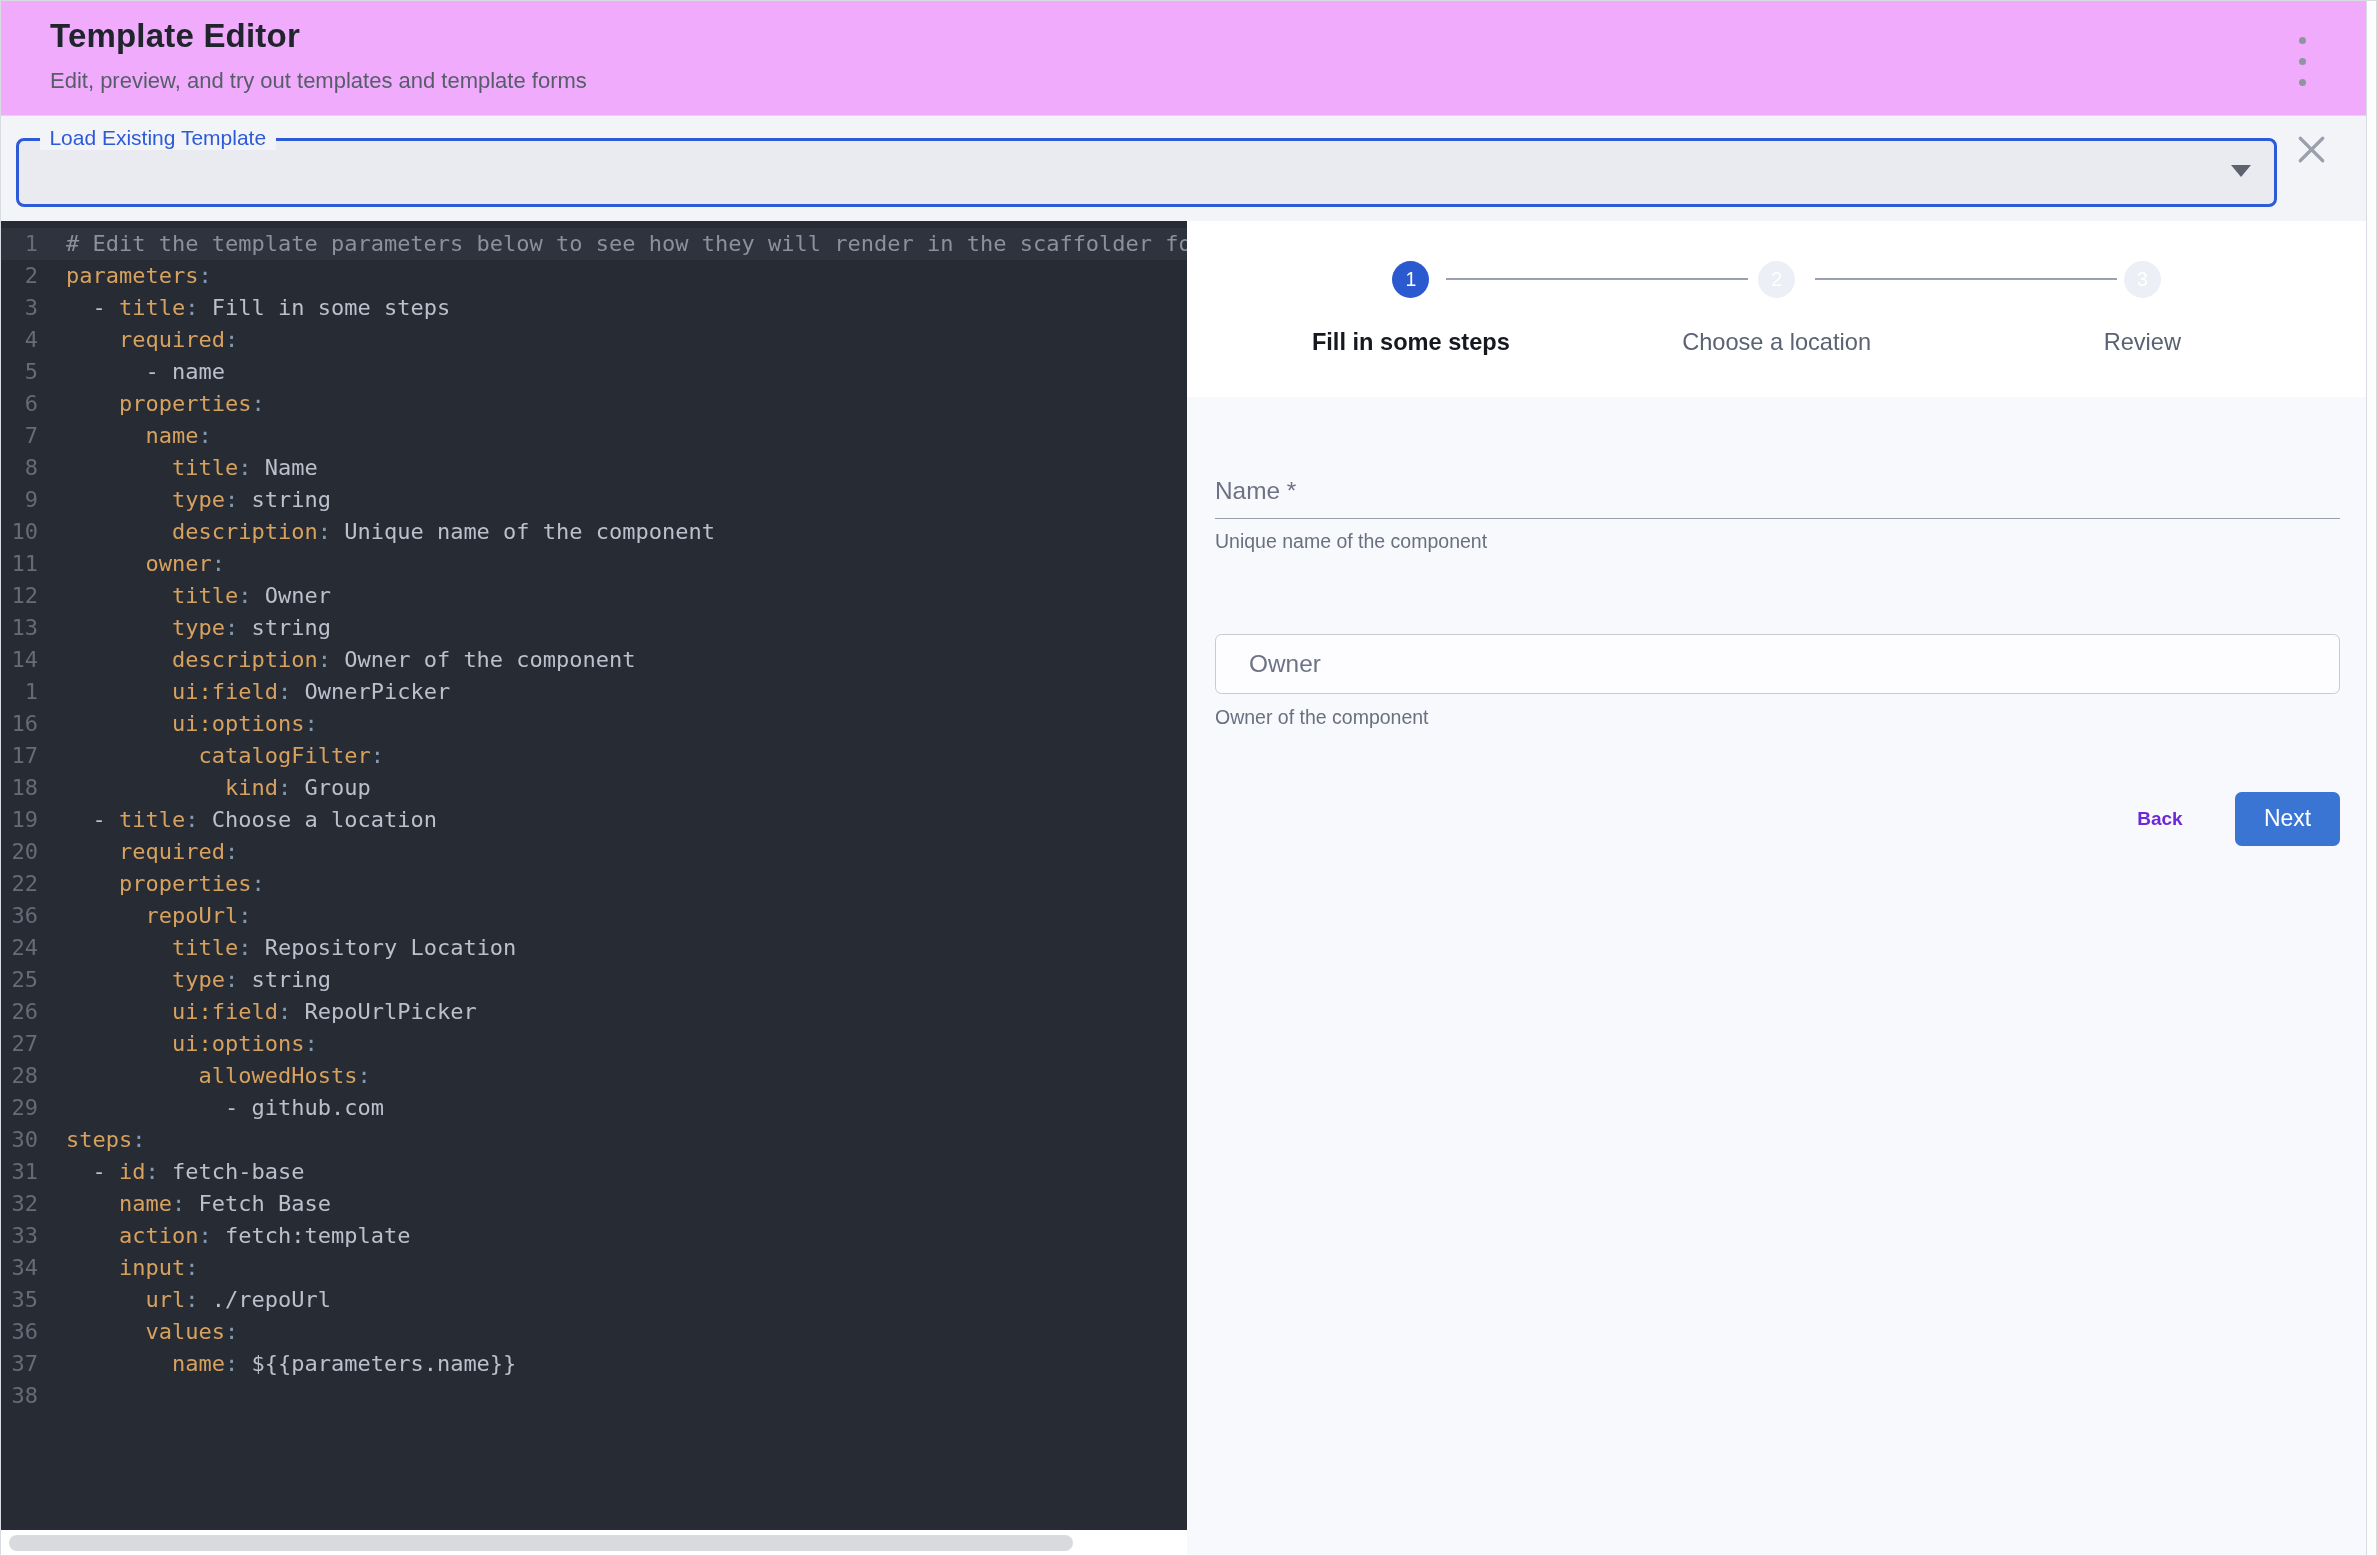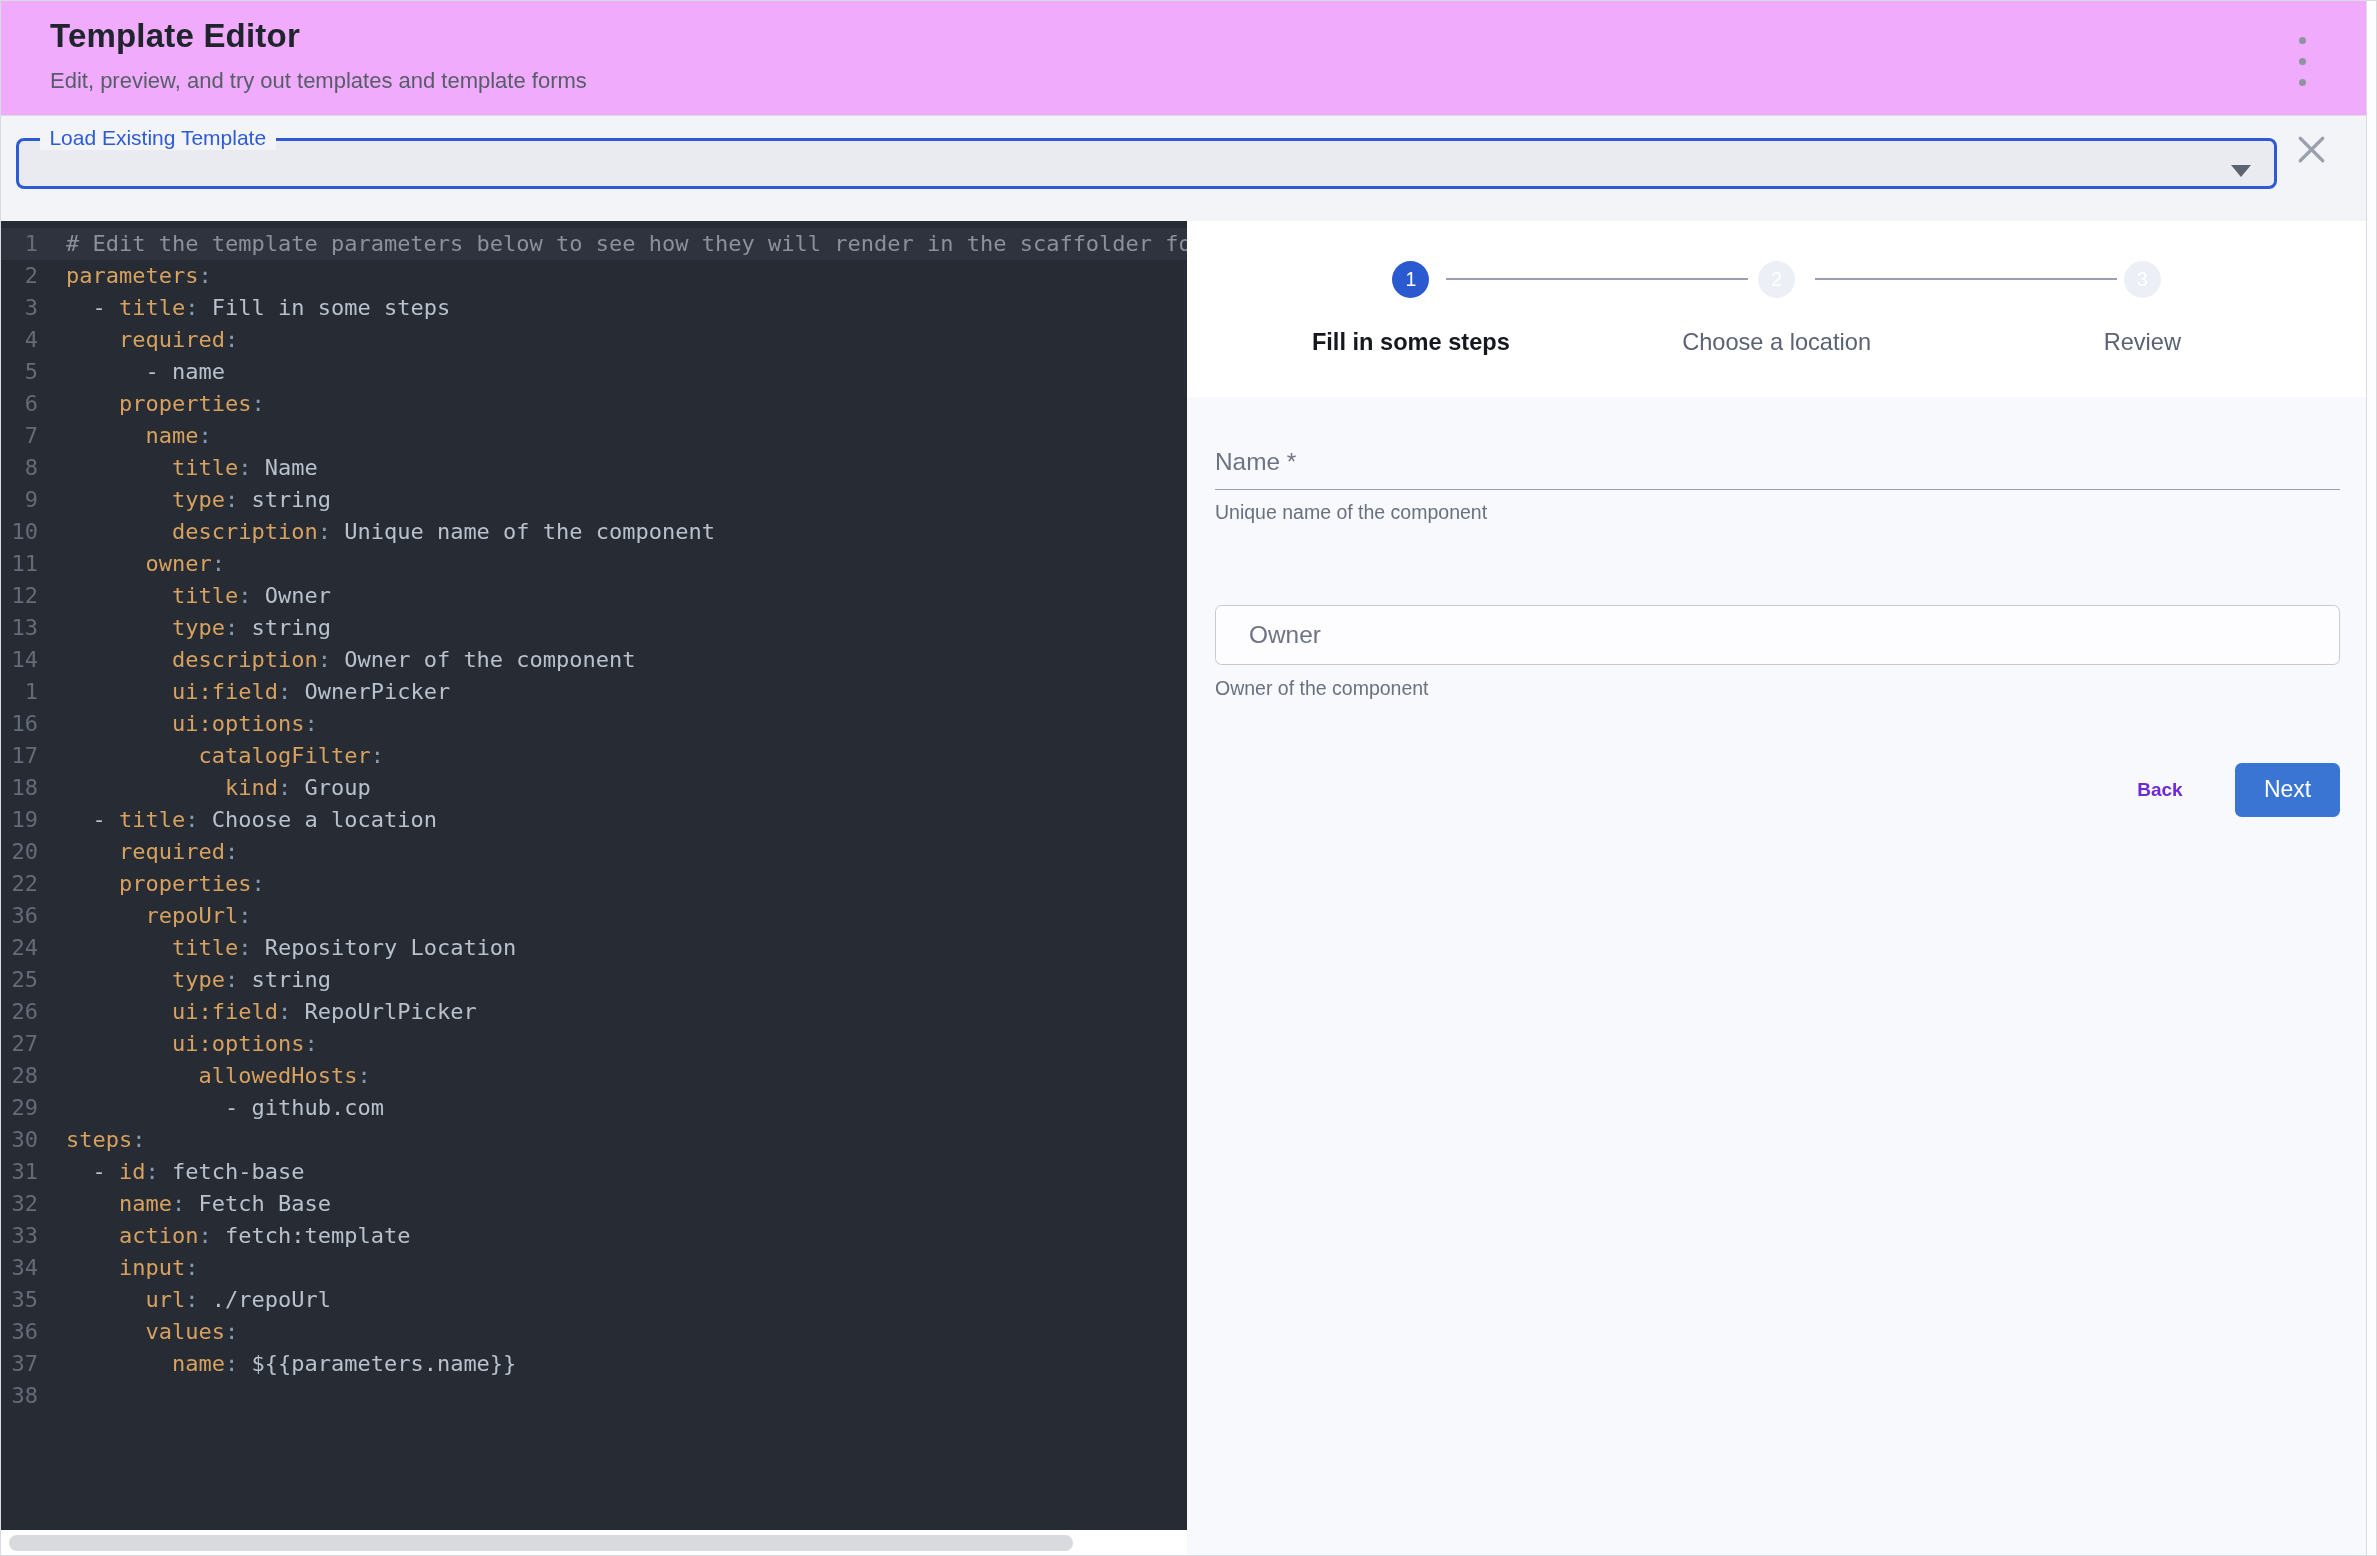--- a/index.html
+++ b/index.html
@@ -10,21 +10,21 @@
 
   
   .header { height:114px; position:relative; background:#f0abfc; padding:16.3px 0 0 49px; flex:0 0 auto; }
   .header h1 { font-size:33px; font-weight:bold; color:#20242c; letter-spacing:0.2px; }
   .header .subtitle { margin-top:13px; font-size:22px; color:#565d68; }
   .kebab { position:absolute; top:36px; right:44px; width:39px; height:49px; display:flex; flex-direction:column; align-items:center; justify-content:space-between; cursor:pointer; }
   .kebab i { width:7.3px; height:7.3px; border-radius:50%; background:#8e94a0; }
 
   
   .loadbar { height:106px; background:#f3f4f8; border-top:1.6px solid #d9dbe2; position:relative; flex:0 0 auto; }
-  .select { position:absolute; left:14.6px; top:22px; width:2261px; height:51px; background:#e9ebf0; border:3.3px solid #2d5bd7; border-radius:8.1px; }
+  .select { position:absolute; left:14.6px; top:22px; width:2261px; height:69px; background:#e9ebf0; border:3.3px solid #2d5bd7; border-radius:8.1px; }
   .select .flabel { position:absolute; left:21px; top:-14.6px; background:#f3f4f8; padding:0 9.8px; font-size:21px; color:#2d5bd7; }
   .select .arrow { position:absolute; right:23px; top:23.6px; width:0; height:0; border-left:10.6px solid transparent; border-right:10.6px solid transparent; border-top:12.2px solid #5d636e; }
   .clearx { position:absolute; right:36px; top:14.6px; width:37px; height:37px; cursor:pointer; }
   .clearx svg { width:37px; height:37px; }
 
   
   .main { flex:1; display:flex; min-height:0; }
   .left { width:1186px; flex:0 0 auto; display:flex; flex-direction:column; }
   .editor { height:1309px; background:#262b34; overflow:hidden; padding-top:6.5px; font-family:"DejaVu Sans Mono", monospace; font-size:22px; }
   .code-row { display:flex; height:32px; line-height:32px; white-space:pre; }
@@ -48,21 +48,21 @@
   .step .circle { margin-top:40px; width:37px; height:37px; border-radius:50%; display:flex; align-items:center; justify-content:center; font-size:19.5px; color:#ffffff; }
   .step.active .circle { background:#2b59cf; }
   .step.inactive .circle { background:#edeff6; }
   .step .slabel { margin-top:31px; font-size:23.6px; color:#5b6273; }
   .step.active .slabel { color:#15181e; font-weight:bold; }
   .connector { position:absolute; top:57px; height:2.4px; background:#9aa0af; }
   .connector.c1 { left:259px; width:302px; }
   .connector.c2 { left:628px; width:302px; }
 
   .formarea { flex:1; background:#f8f9fc; padding:0 26px 0 28px; }
-  .name-block { margin-top:51px; }
+  .name-block { margin-top:80px; }
   .nlabel { font-size:24.4px; color:#6d7285; }
   .nline { margin-top:13px; border-bottom:1.6px solid #9aa0ab; }
   .helper { margin-top:11.4px; font-size:19.5px; color:#69707f; }
   .owner-box { margin-top:81px; height:60px; background:#fdfdff; border:1.6px solid #c6cad3; border-radius:6.5px; display:flex; align-items:center; padding-left:33px; font-size:24.4px; color:#6d7285; }
   .btnrow { margin-top:63px; display:flex; justify-content:flex-end; align-items:center; gap:36px; }
   .back-btn { font-size:19px; color:#6d28d9; background:none; border:none; padding:0 16.3px; cursor:default; font-family:inherit;font-weight:bold; }
   .next-btn { font-size:23px; color:#ffffff; background:#3a75d3; border:none; border-radius:6.5px; height:54px; padding:10px 29px; cursor:pointer; font-family:inherit; font-weight:500; }
 </style>
 </head>
 <body>

